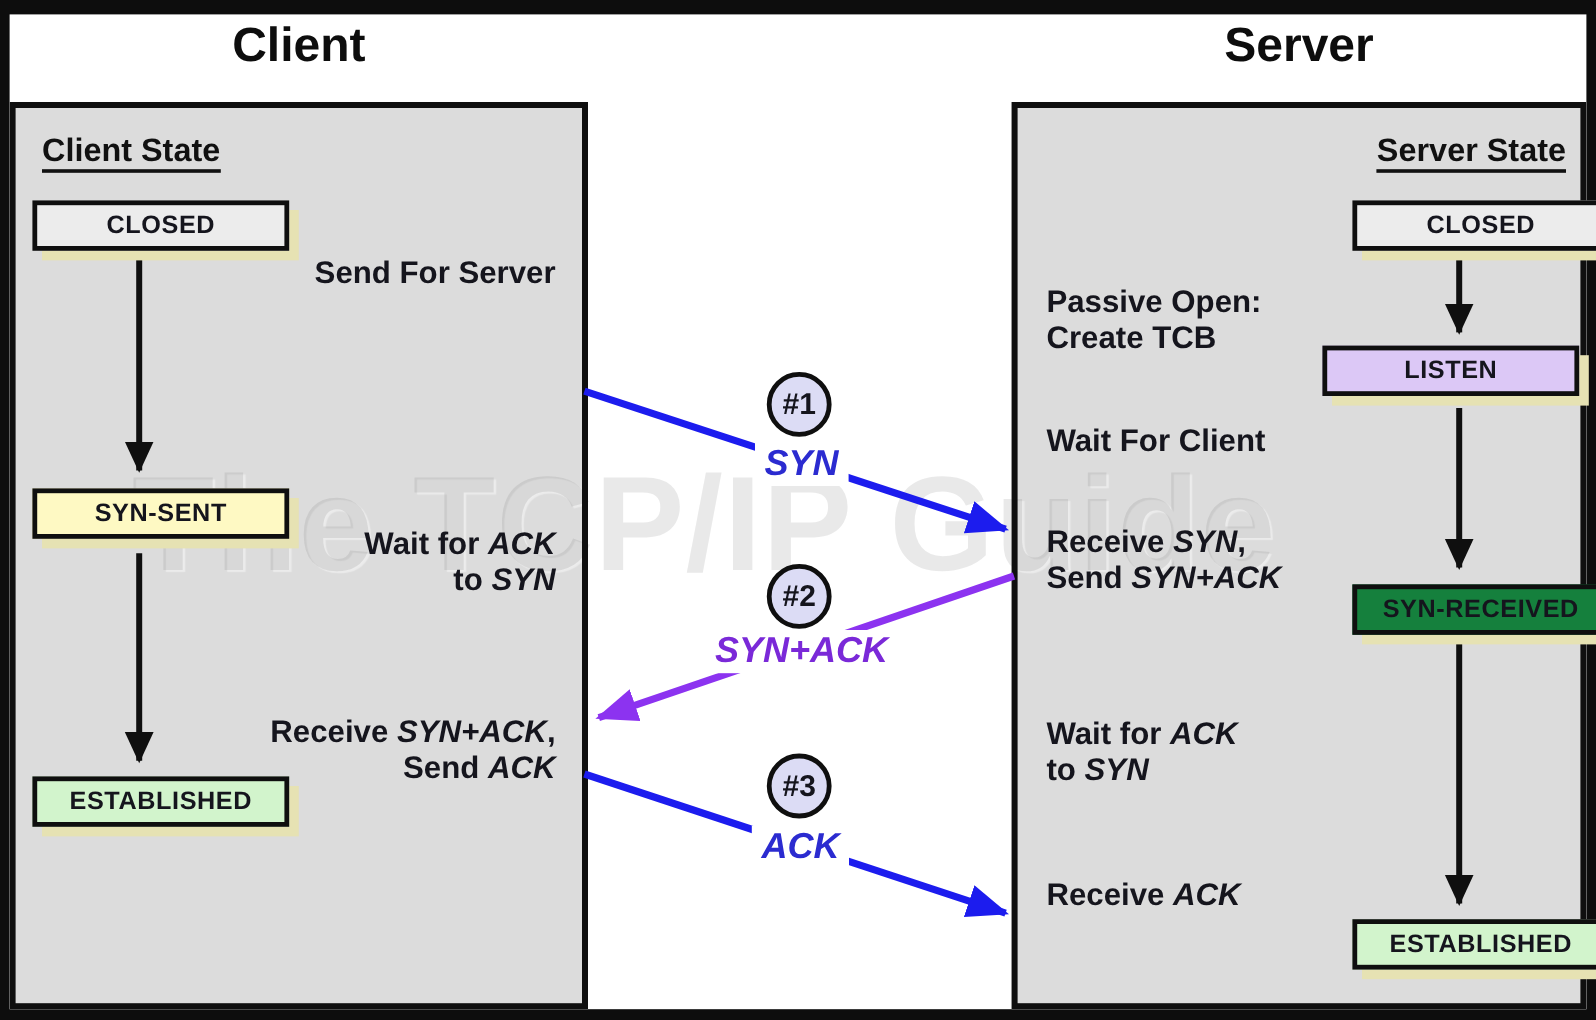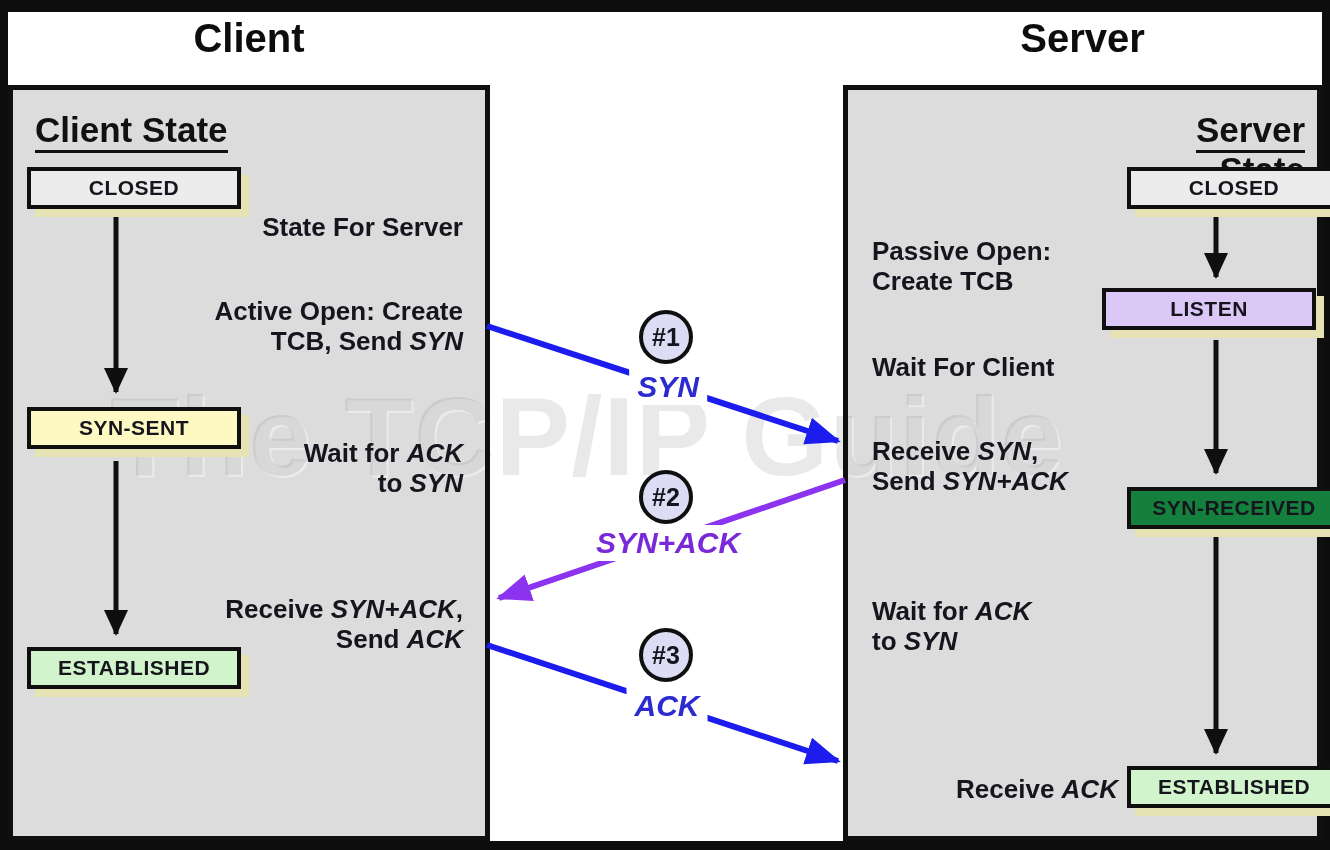--- a/index.html
+++ b/index.html
@@ -35,21 +35,21 @@
   
   .layer{position:absolute;inset:0;z-index:3;}
   .title{
     position:absolute;top:16px;
     font-size:40px;font-weight:bold;color:#0d0d0d;
     text-align:center;
   }
   .title.client{left:8px;width:482px;}
   .title.server{left:843px;width:479px;}
   .state-heading{
-    position:absolute;font-size:35px;font-weight:bold;color:#111;
+    position:absolute;font-size:27px;font-weight:bold;color:#111;
   }
   .state-heading span{border-bottom:3px solid #111;padding-bottom:1px;}
   .state-heading.client{left:35px;top:110px;}
   .state-heading.server{left:1127px;top:110px;width:178px;text-align:right;}
   .state-box{
     position:absolute;width:214px;height:42px;
     border:4px solid #0f0f0f;
     box-shadow:8px 8px 0 #e6e2b3;
     display:flex;align-items:center;justify-content:center;
     font-size:21px;font-weight:bold;color:#15151d;
@@ -127,30 +127,29 @@
 
     <div class="state-box" style="left: 27px; top: 167px; background-color: rgb(236, 236, 236);">CLOSED</div>
     <div class="state-box" style="left: 27px; top: 407px; background-color: #fef9c3;">SYN-SENT</div>
     <div class="state-box" style="left: 27px; top: 647px; background-color: rgb(210, 244, 204);">ESTABLISHED</div>
 
     <div class="state-box" style="left: 1127px; top: 167px; background-color: rgb(236, 236, 236);">CLOSED</div>
     <div class="state-box" style="left: 1102px; top: 288px; background-color: rgb(220, 200, 246);">LISTEN</div>
     <div class="state-box" style="left: 1127px; top: 487px; background-color: #15803d;">SYN-RECEIVED</div>
     <div class="state-box" style="left: 1127px; top: 766px; background-color: rgb(210, 244, 204);">ESTABLISHED</div>
 
-    <div class="annotation r" style="left:170px;top:212px;width:293px;">State For Server</div>
-    <div class="annotation r" style="left:120px;top:296px;width:343px;">Active Open: Create<br>TCB, Send <i>SYN</i></div>
+    <div class="annotation r" style="left:170px;top:212px;width:293px;">Send For Server</div>
     <div class="annotation r" style="left:170px;top:438px;width:293px;">Wait for <i>ACK</i><br>to <i>SYN</i></div>
     <div class="annotation r" style="left:120px;top:594px;width:343px;">Receive <i>SYN+ACK</i>,<br>Send <i>ACK</i></div>
 
     <div class="annotation" style="left:872px;top:236px;width:330px;">Passive Open:<br>Create TCB</div>
     <div class="annotation" style="left:872px;top:352px;width:330px;">Wait For Client</div>
     <div class="annotation" style="left:872px;top:436px;width:330px;">Receive <i>SYN</i>,<br>Send <i>SYN+ACK</i></div>
     <div class="annotation" style="left:872px;top:596px;width:330px;">Wait for <i>ACK</i><br>to <i>SYN</i></div>
-    <div class="annotation" style="left:872px;top:774px;width:330px;text-align:center;">Receive <i>ACK</i></div>
+    <div class="annotation" style="left:872px;top:730px;width:330px;">Receive <i>ACK</i></div>
 
     <div class="msg-circle" style="left: 666px; top: 337px; background-color: rgb(220, 220, 245);">#1</div>
     <div class="msg-circle" style="left: 666px; top: 497px; background-color: rgb(220, 220, 245);">#2</div>
     <div class="msg-circle" style="left: 666px; top: 655px; background-color: rgb(220, 220, 245);">#3</div>
 
     <div class="msg-label" style="left: 668px; top: 387px; color: rgb(43, 43, 208);">SYN</div>
     <div class="msg-label" style="left: 668px; top: 543px; color: rgb(122, 41, 216);">SYN+ACK</div>
     <div class="msg-label" style="left: 667px; top: 706px; color: rgb(43, 43, 208);">ACK</div>
   </div>
 </div>

